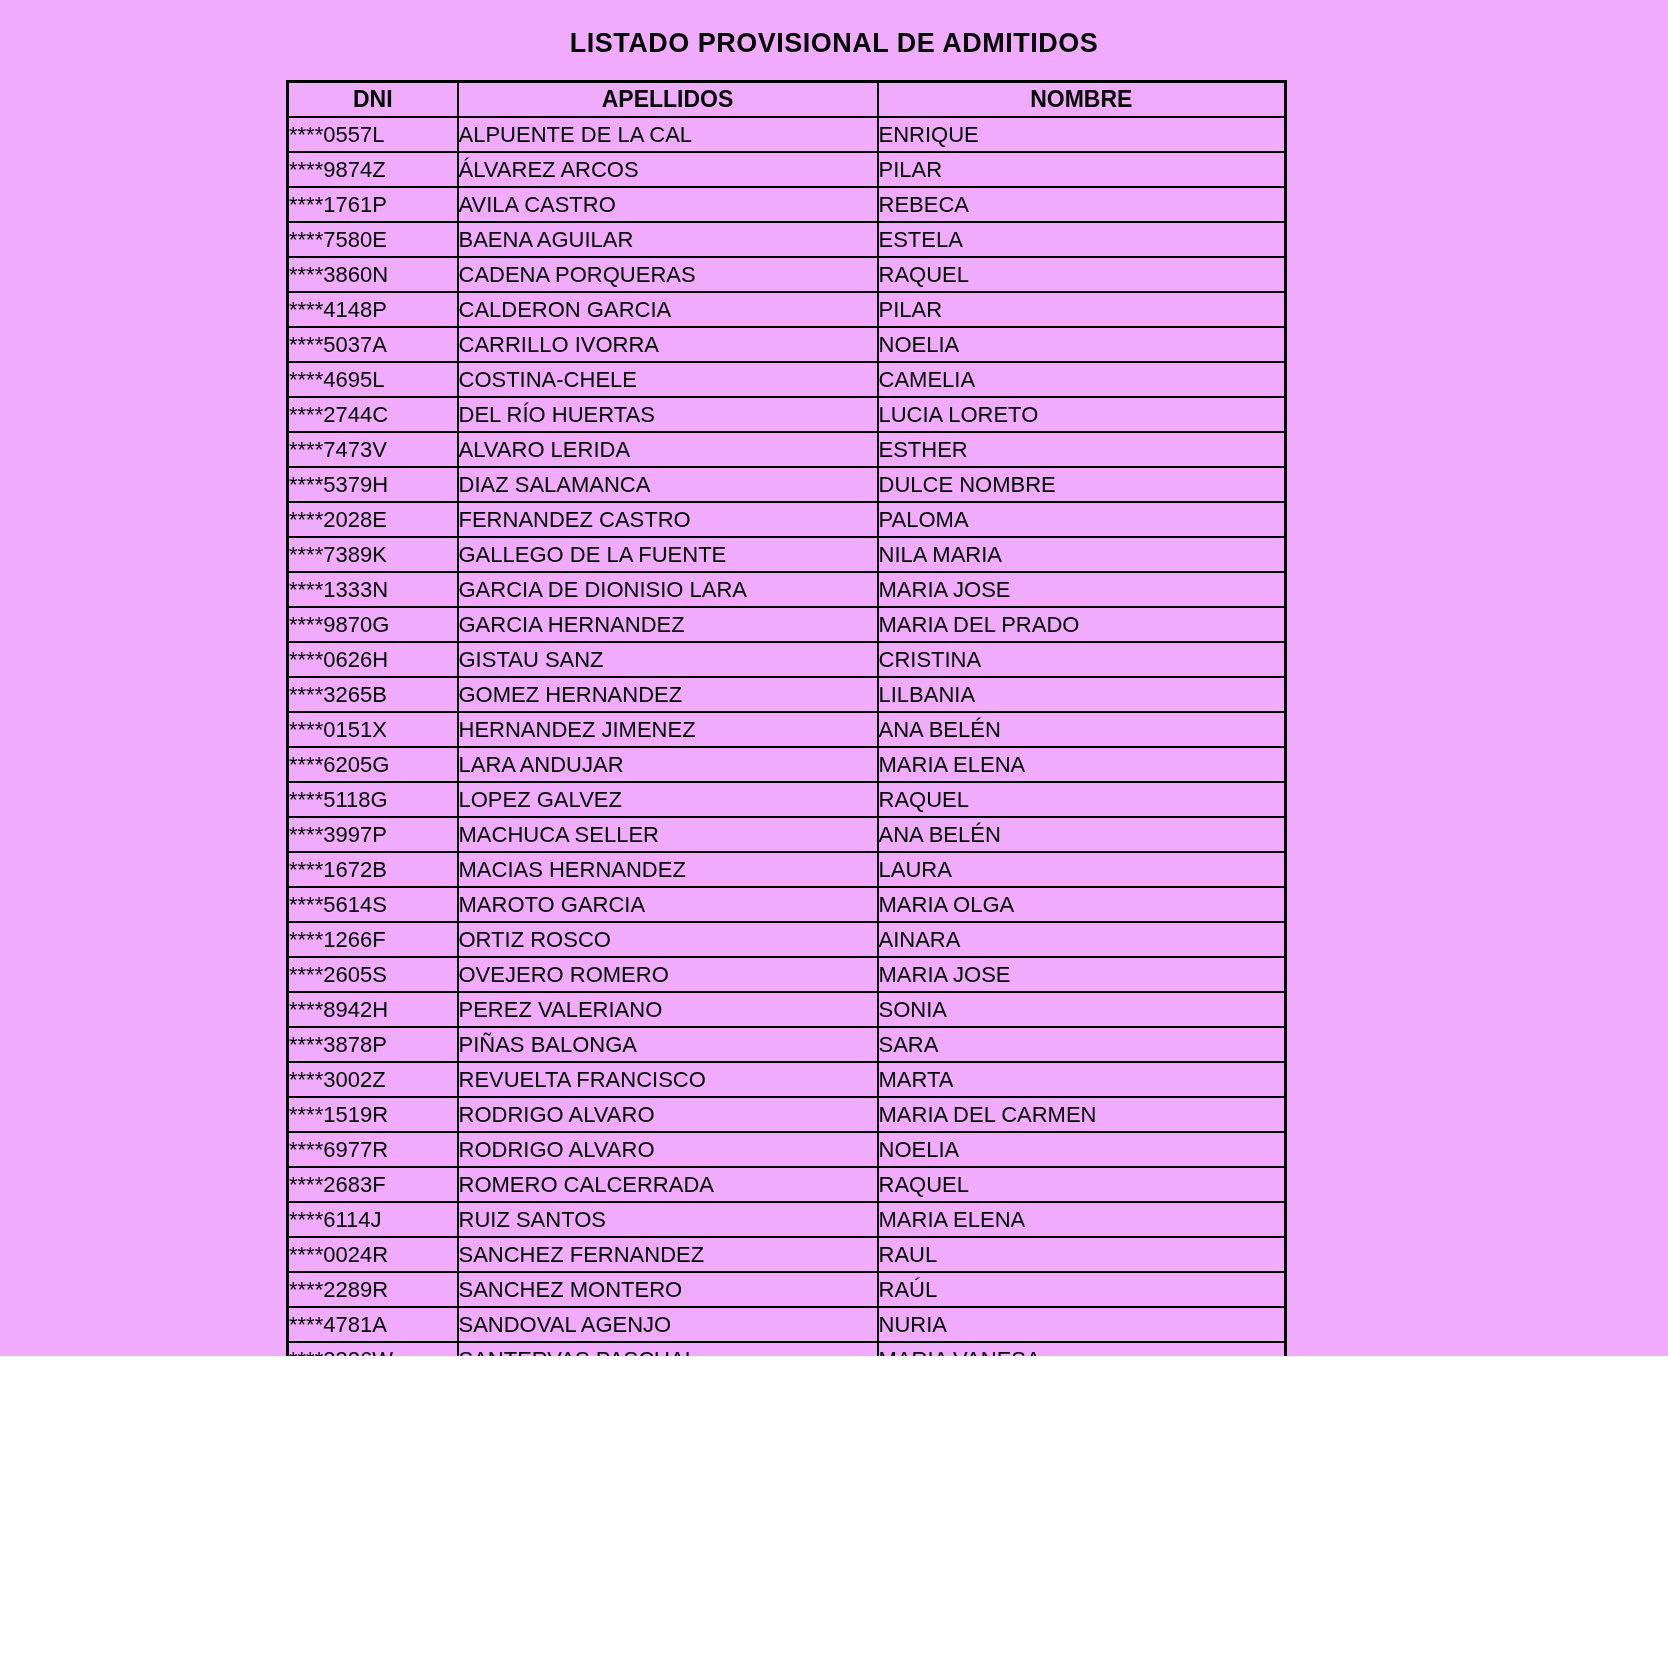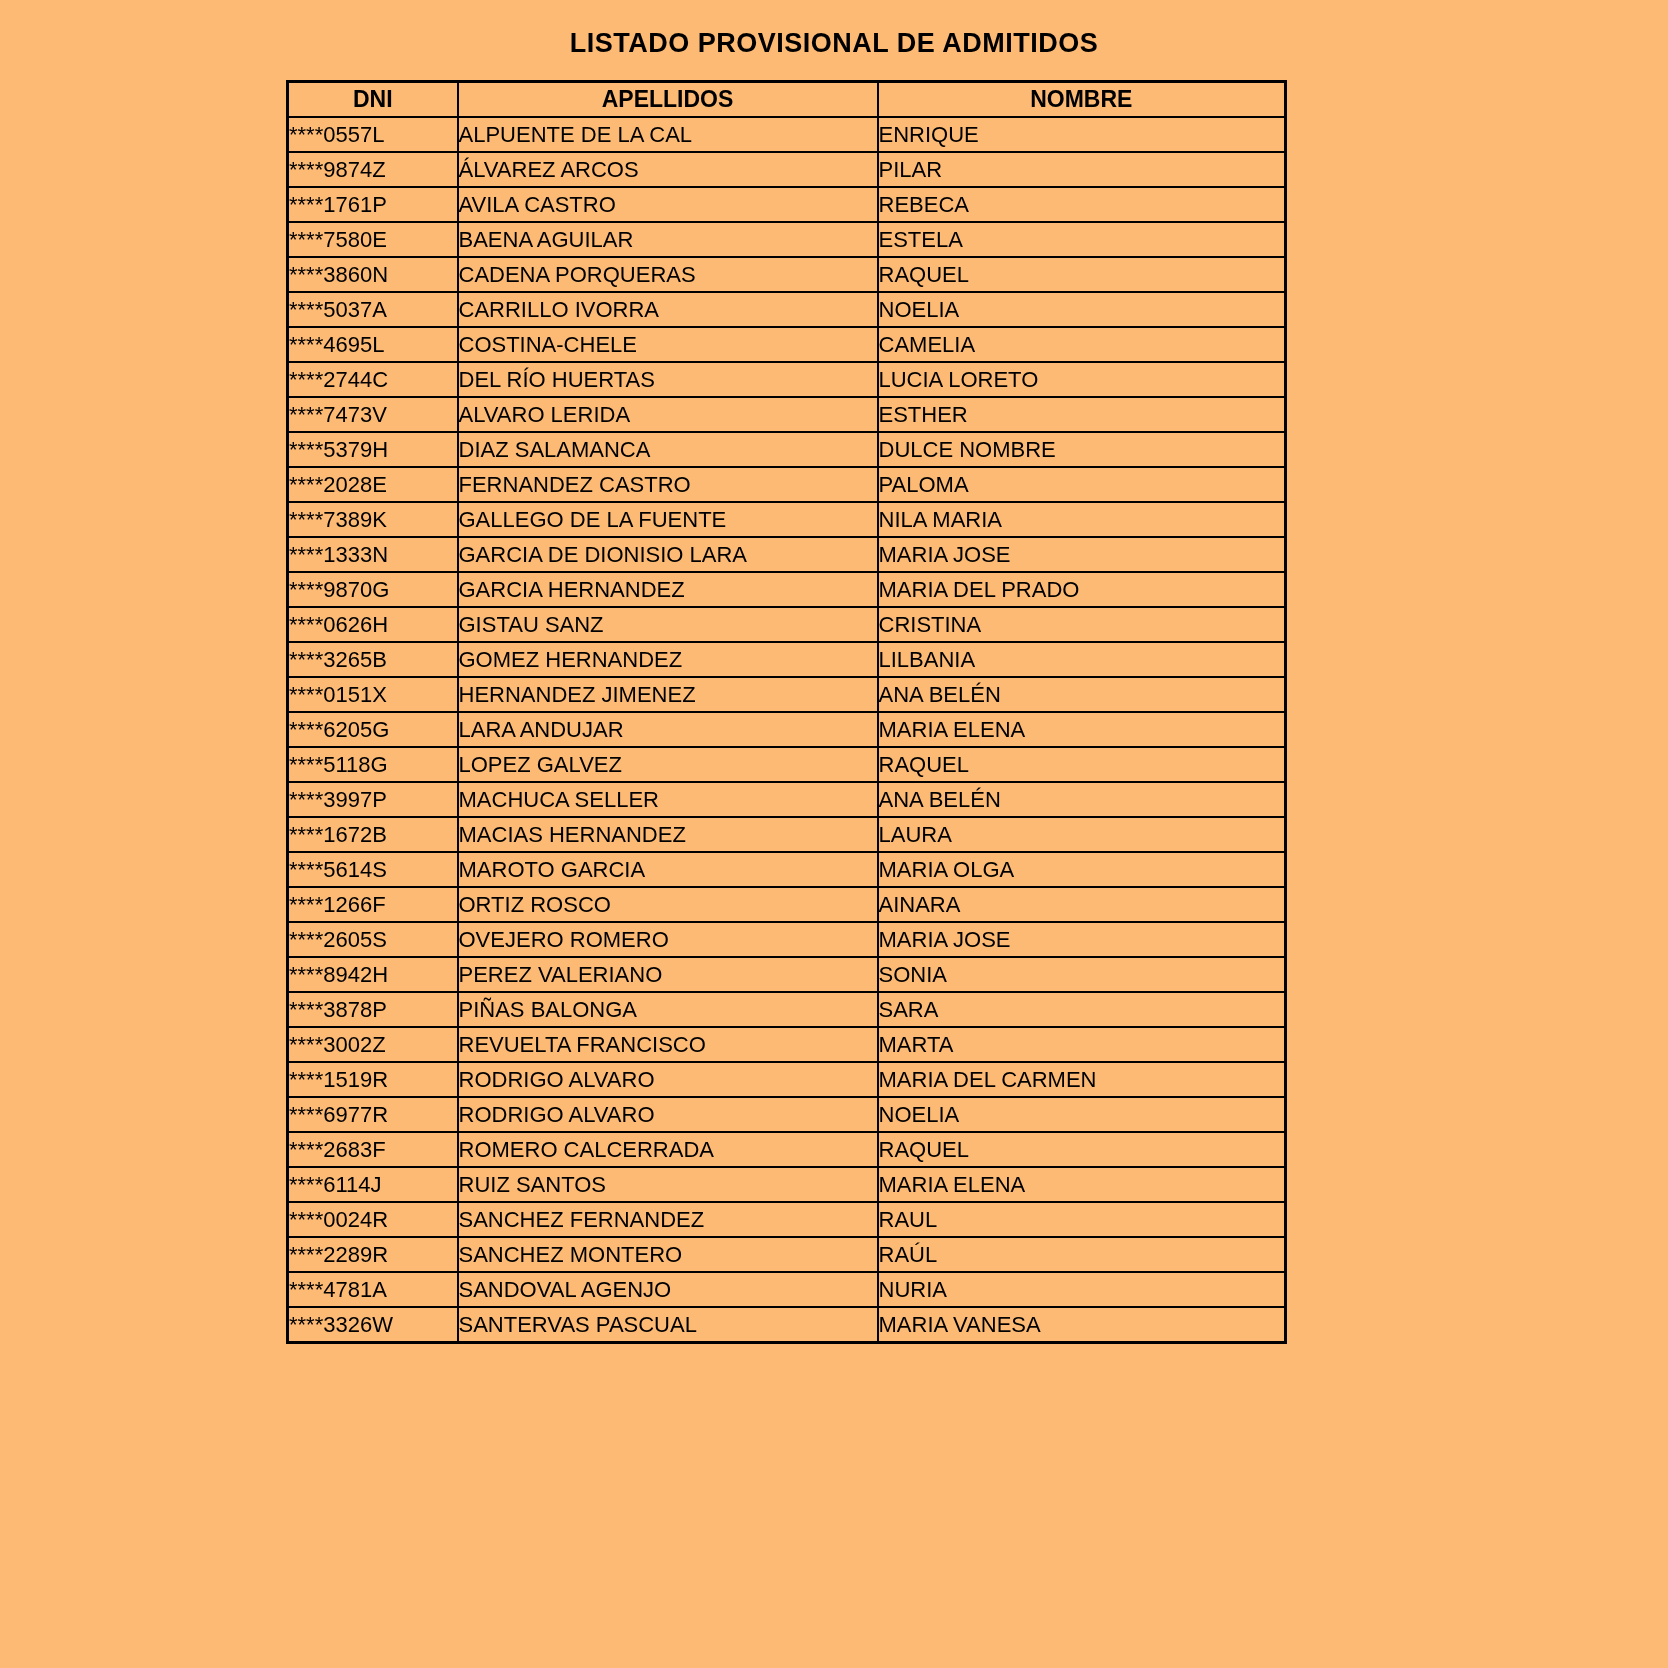--- a/index.html
+++ b/index.html
@@ -7,22 +7,22 @@
     padding: 0;
     background: #ffffff;
     width: 1668px;
     height: 1668px;
     font-family: "Liberation Sans", sans-serif;
     color: #000000;
   }
   .page {
     position: relative;
     width: 1668px;
-    height: 1668px;
-    background: #fdba74;
+    height: 1356px;
+    background: #f0abfc;
     overflow: hidden;
   }
   .doc-title {
     position: absolute;
     top: 28px;
     left: 0;
     width: 100%;
     text-align: center;
     font-weight: bold;
     font-size: 27px;
@@ -107,20 +107,25 @@
           <td class="dni-cell">****7580E</td>
           <td class="apellidos-cell">BAENA AGUILAR</td>
           <td class="nombre-cell">ESTELA</td>
         </tr>
         <tr>
           <td class="dni-cell">****3860N</td>
           <td class="apellidos-cell">CADENA PORQUERAS</td>
           <td class="nombre-cell">RAQUEL</td>
         </tr>
         <tr>
+          <td class="dni-cell">****4148P</td>
+          <td class="apellidos-cell">CALDERON GARCIA</td>
+          <td class="nombre-cell">PILAR</td>
+        </tr>
+        <tr>
           <td class="dni-cell">****5037A</td>
           <td class="apellidos-cell">CARRILLO IVORRA</td>
           <td class="nombre-cell">NOELIA</td>
         </tr>
         <tr>
           <td class="dni-cell">****4695L</td>
           <td class="apellidos-cell">COSTINA-CHELE</td>
           <td class="nombre-cell">CAMELIA</td>
         </tr>
         <tr>

